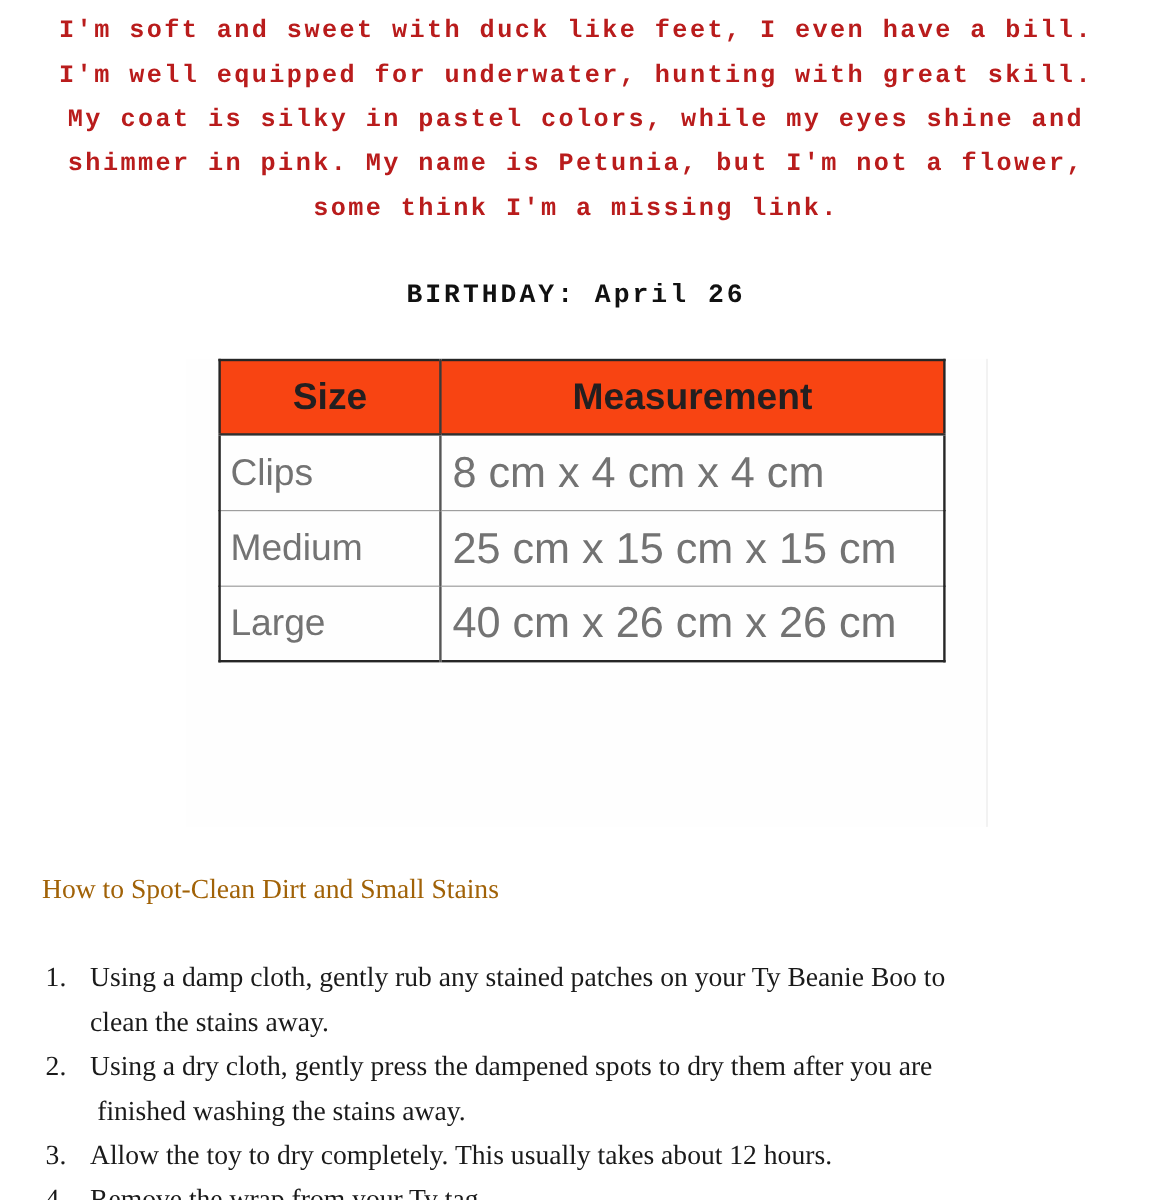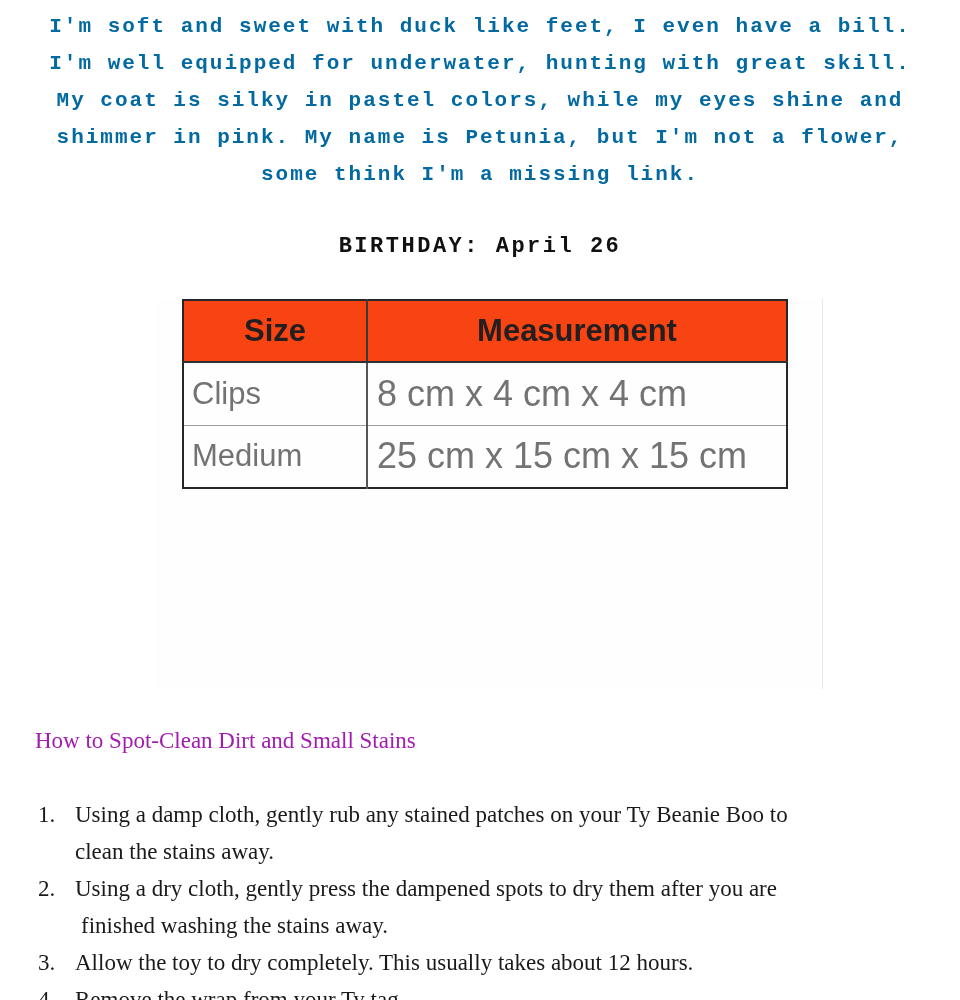--- a/index.html
+++ b/index.html
@@ -14,21 +14,21 @@
   }
 
   
   .riddle {
     padding-top: 8px;
     text-align: center;
     font-family: "Liberation Mono", monospace;
     font-weight: 700;
     font-size: 21px;
     letter-spacing: 2px;
-    color: #0369a1;
+    color: #b91c1c;
   }
   .riddle-line { line-height: 37px; white-space: pre; }
 
   .birthday {
     margin-top: 35px;
     text-align: center;
     font-family: "Liberation Mono", monospace;
     font-weight: 700;
     font-size: 22px;
     letter-spacing: 2.5px;
@@ -69,21 +69,21 @@
   }
   .cell-size   { font-size: 31px; padding-left: 8px; }
   .cell-measure{ font-size: 36px; padding-left: 9px; border-left: 2px solid #555555; }
 
   
   .care-heading {
     margin: 33px 0 0 35px;
     font-family: "Liberation Serif", serif;
     font-size: 23px;
     line-height: 37px;
-    color: #a21caf;
+    color: #a16207;
   }
   .care-steps {
     margin: 37px 40px 0 38px;
     font-family: "Liberation Serif", serif;
     font-size: 23px;
     color: #1a1a1a;
   }
   .care-step { display: flex; align-items: flex-start; }
   .step-marker { flex: none; width: 37px; line-height: 37px; }
   .step-lines  { line-height: 37px; }
@@ -118,20 +118,24 @@
       </thead>
       <tbody>
           <tr>
             <td class="cell-size">Clips</td>
             <td class="cell-measure">8 cm x 4 cm x 4 cm</td>
           </tr>
           <tr>
             <td class="cell-size">Medium</td>
             <td class="cell-measure">25 cm x 15 cm x 15 cm</td>
           </tr>
+          <tr>
+            <td class="cell-size">Large</td>
+            <td class="cell-measure">40 cm x 26 cm x 26 cm</td>
+          </tr>
         </tbody>
     </table>
   </div>
 
   <div class="care-heading">How to Spot-Clean Dirt and Small Stains</div>
 
   <div class="care-steps">
       <div class="care-step">
         <div class="step-marker">1.</div>
         <div class="step-lines">

